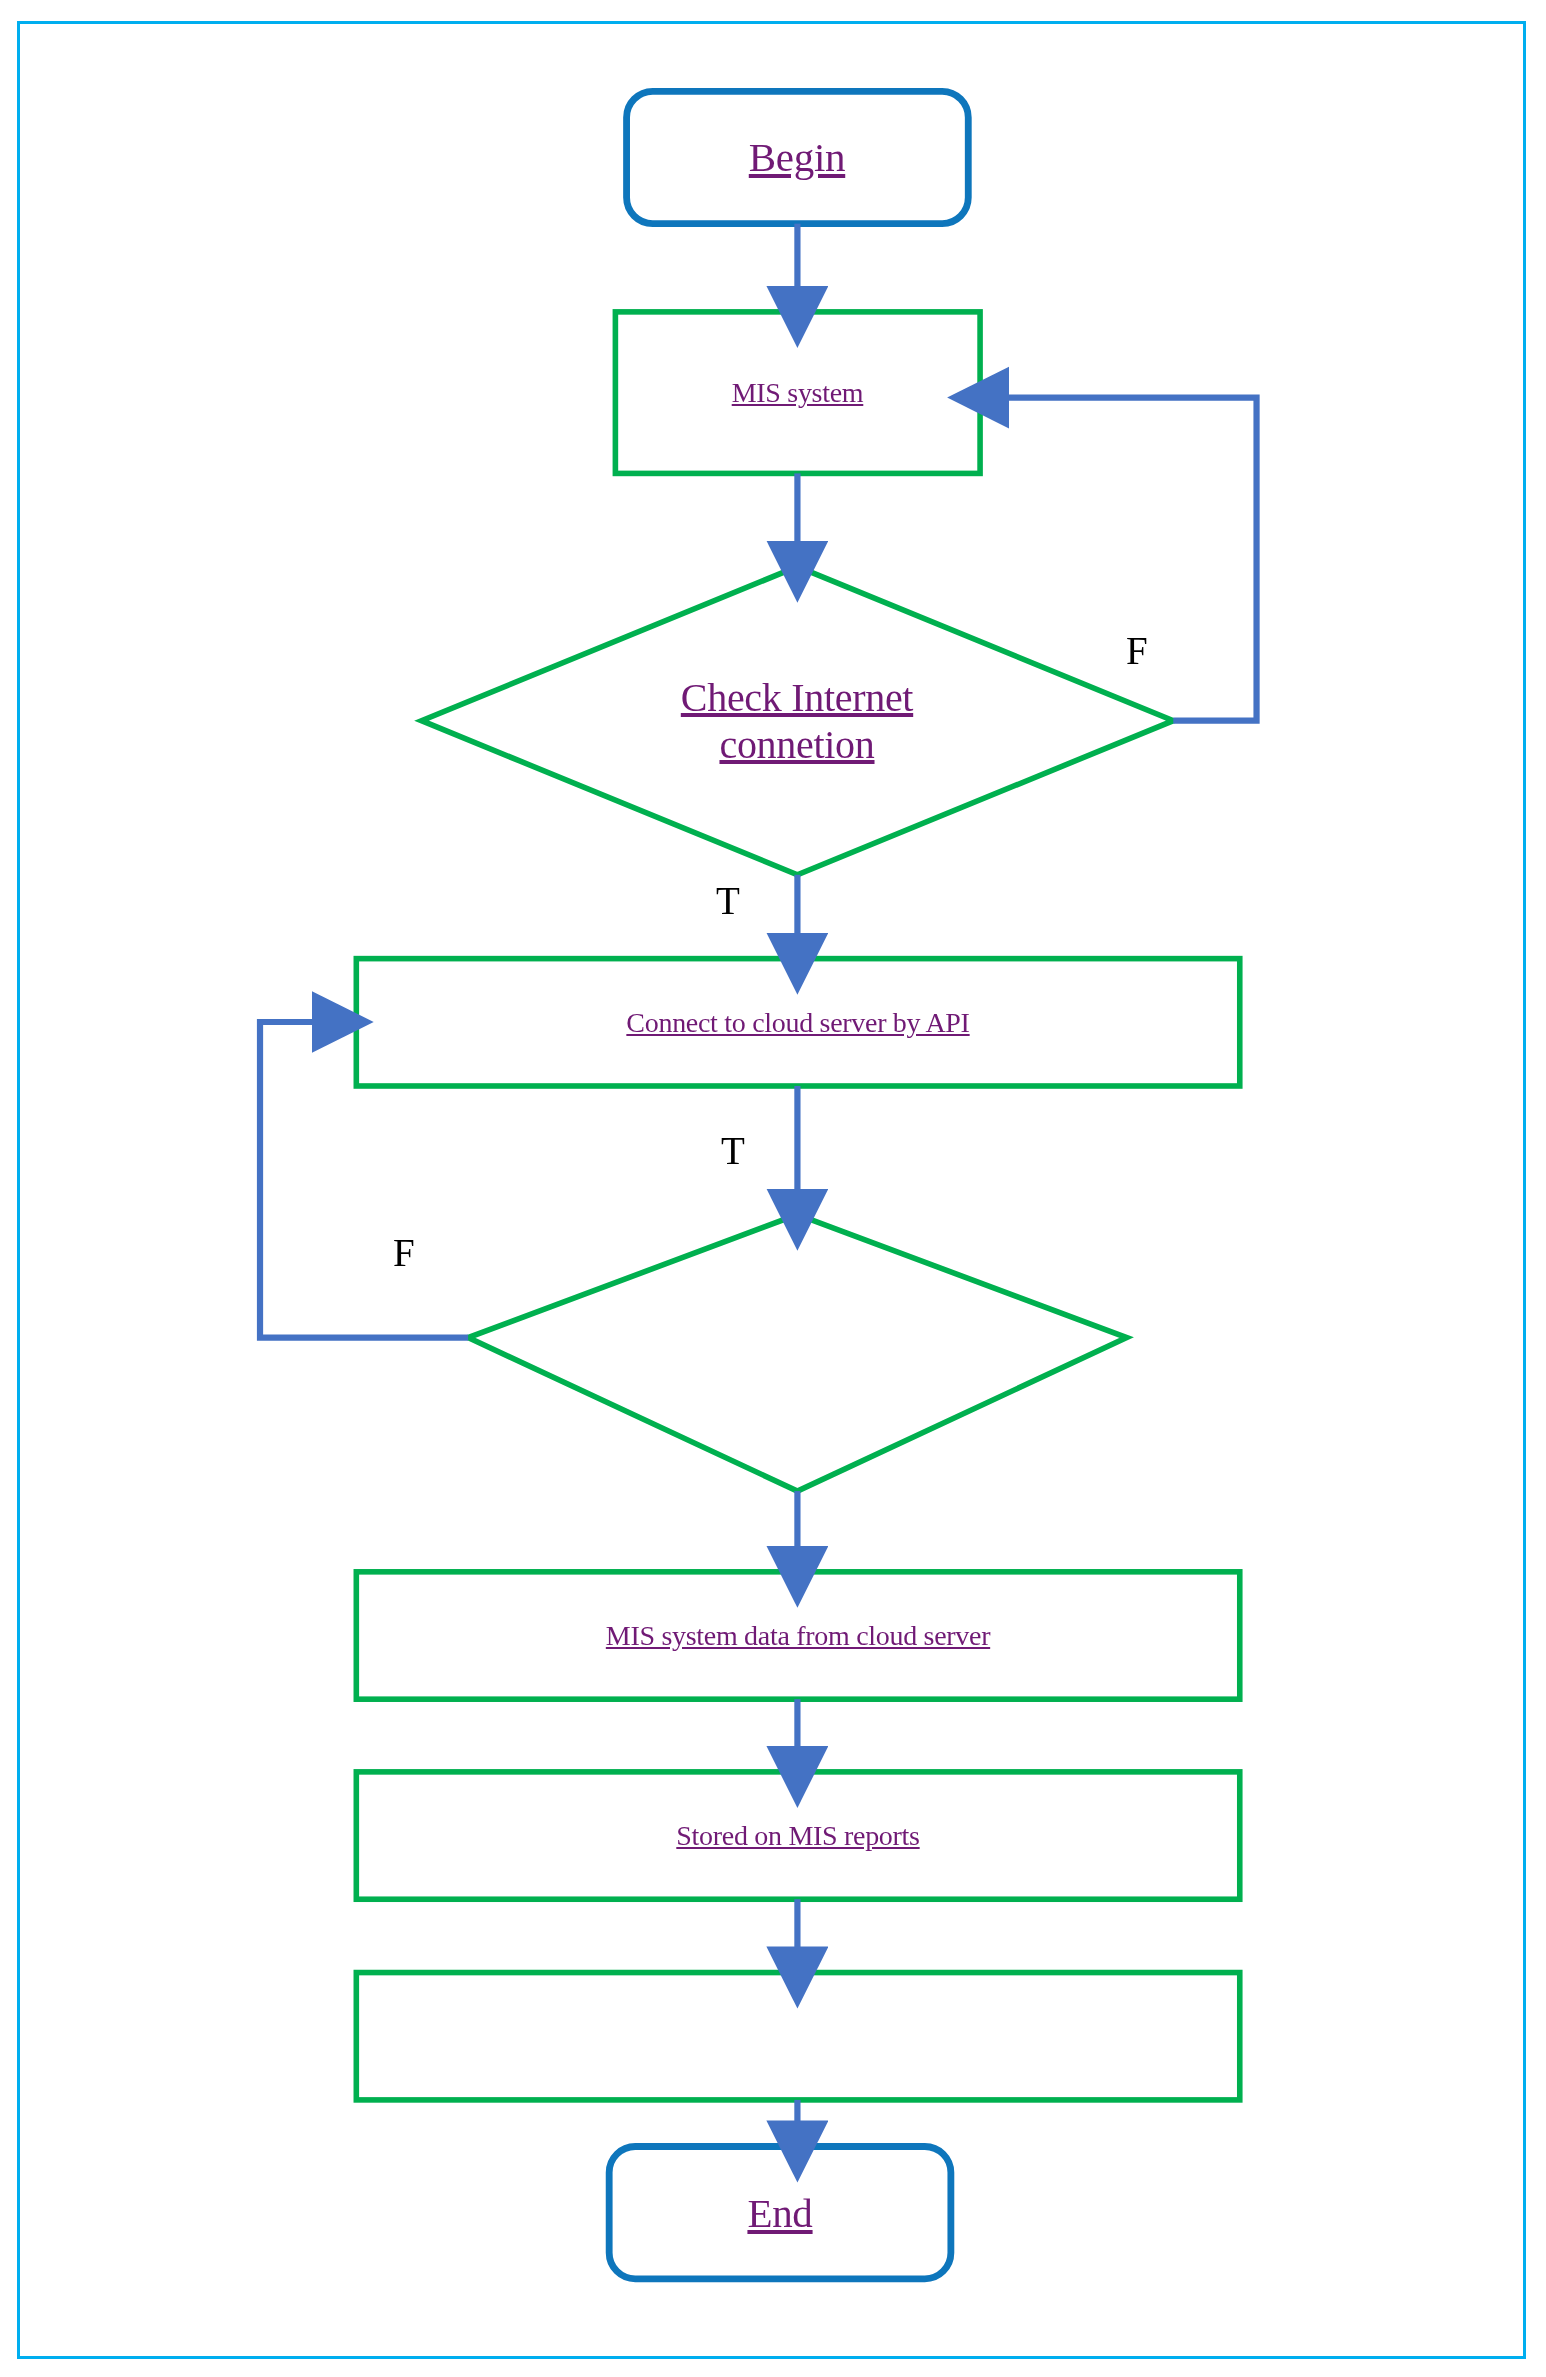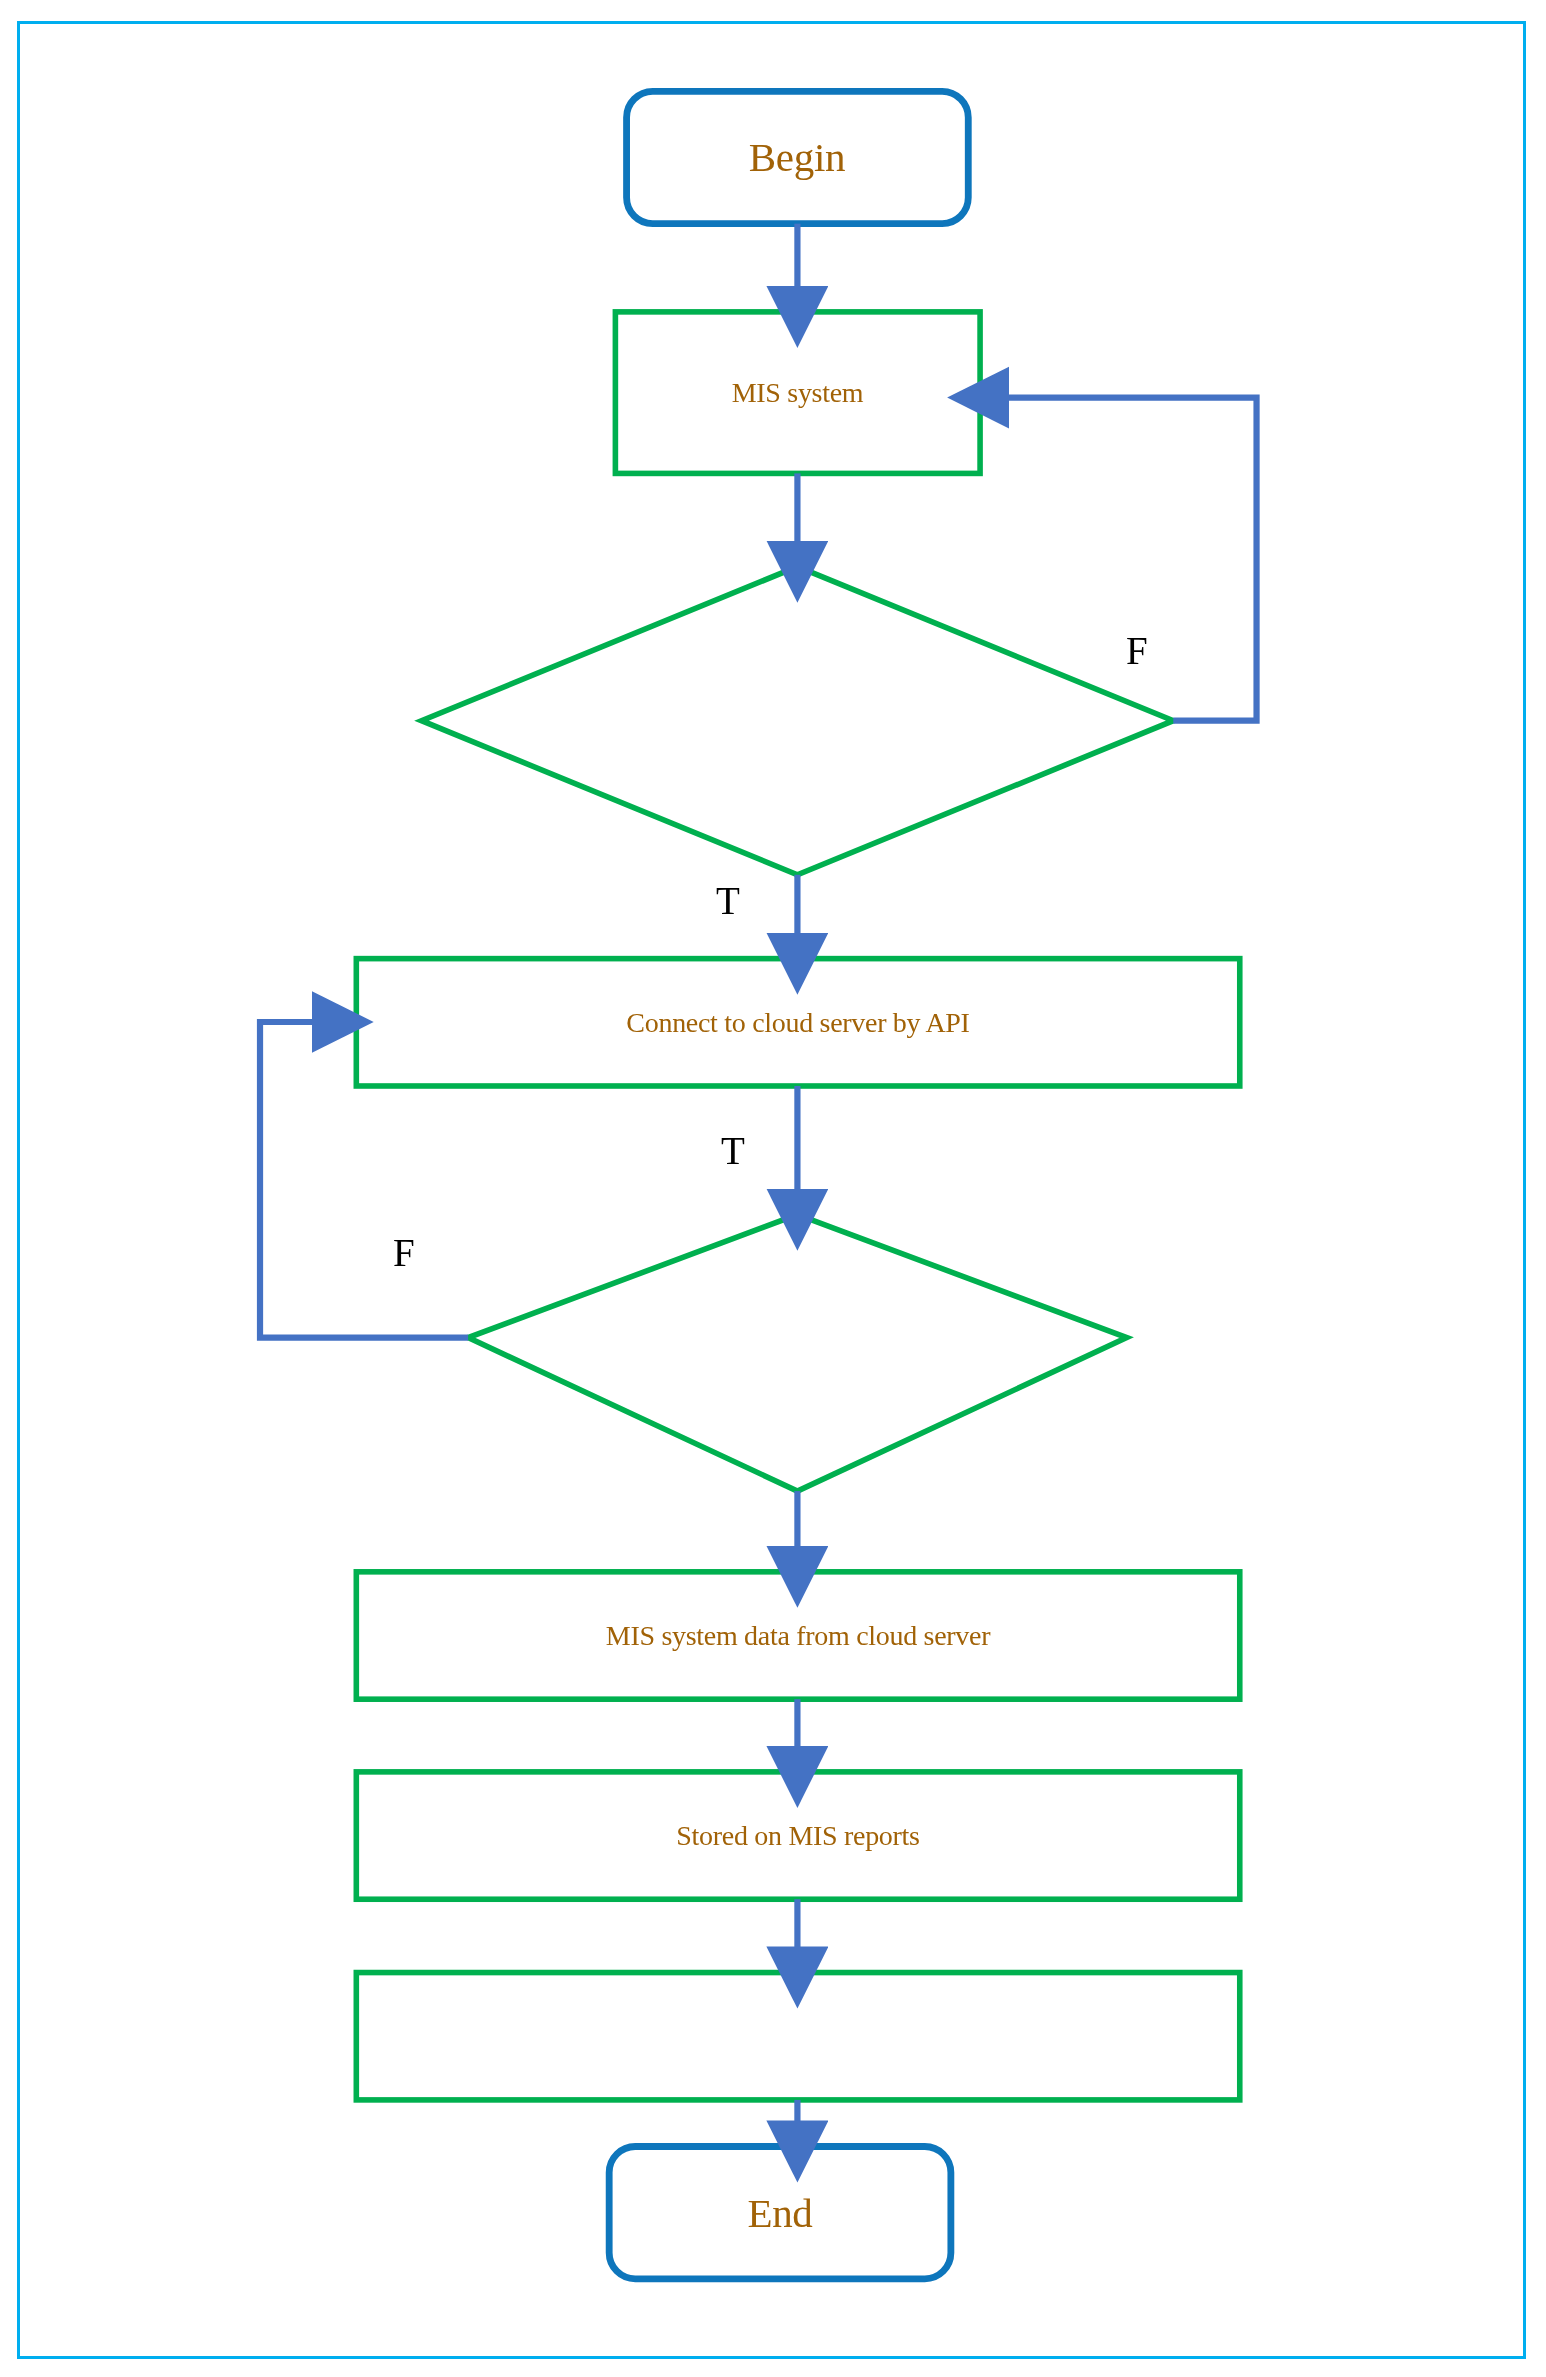--- a/index.html
+++ b/index.html
@@ -30,25 +30,26 @@
     left:0; top:0;
     width:1547px; height:2377px;
   }
   
   .node-label{
     position:absolute;
     display:flex;
     align-items:center;
     justify-content:center;
     text-align:center;
-    color:#a16207;
+    color:#701a75;
     line-height:1.18;
     white-space:pre-line;
     letter-spacing:-0.3px;
     pointer-events:none;
+    text-decoration:underline;
   }
   .edge-label{
     position:absolute;
     color:#000000;
     font-size:39px;
     line-height:1;
     pointer-events:none;
   }
   .t-begin{font-size:41px;}
   .t-proc{font-size:28px;}
@@ -104,20 +105,22 @@
 
     <line x1="1283" y1="3057" x2="1283" y2="3165" stroke="#4472c4" stroke-width="10" marker-end="url(#arrow-down)"></line>
 
     <line x1="1283" y1="3380" x2="1283" y2="3445" stroke="#4472c4" stroke-width="10" marker-end="url(#arrow-down)"></line>
   </svg>
 
   <div class="node-label t-begin" style="left:626px; top:91px; width:342px; height:132px;">Begin</div>
 
   <div class="node-label t-proc" style="left:615px; top:312px; width:365px; height:162px;">MIS system</div>
 
+  <div class="node-label t-dec" style="left:561px; top:635px; width:472px; height:172px;">Check Internet
+connetion</div>
 
   <div class="node-label t-proc" style="left:356px; top:959px; width:884px; height:127px;">Connect to cloud server by API</div>
 
 
   <div class="node-label t-proc" style="left:356px; top:1572px; width:884px; height:127px;">MIS system data from cloud server</div>
 
   <div class="node-label t-proc" style="left:356px; top:1772px; width:884px; height:127px;">Stored on MIS reports</div>
 
 
   <div class="node-label t-begin" style="left:609px; top:2147px; width:342px; height:132px;">End</div>

